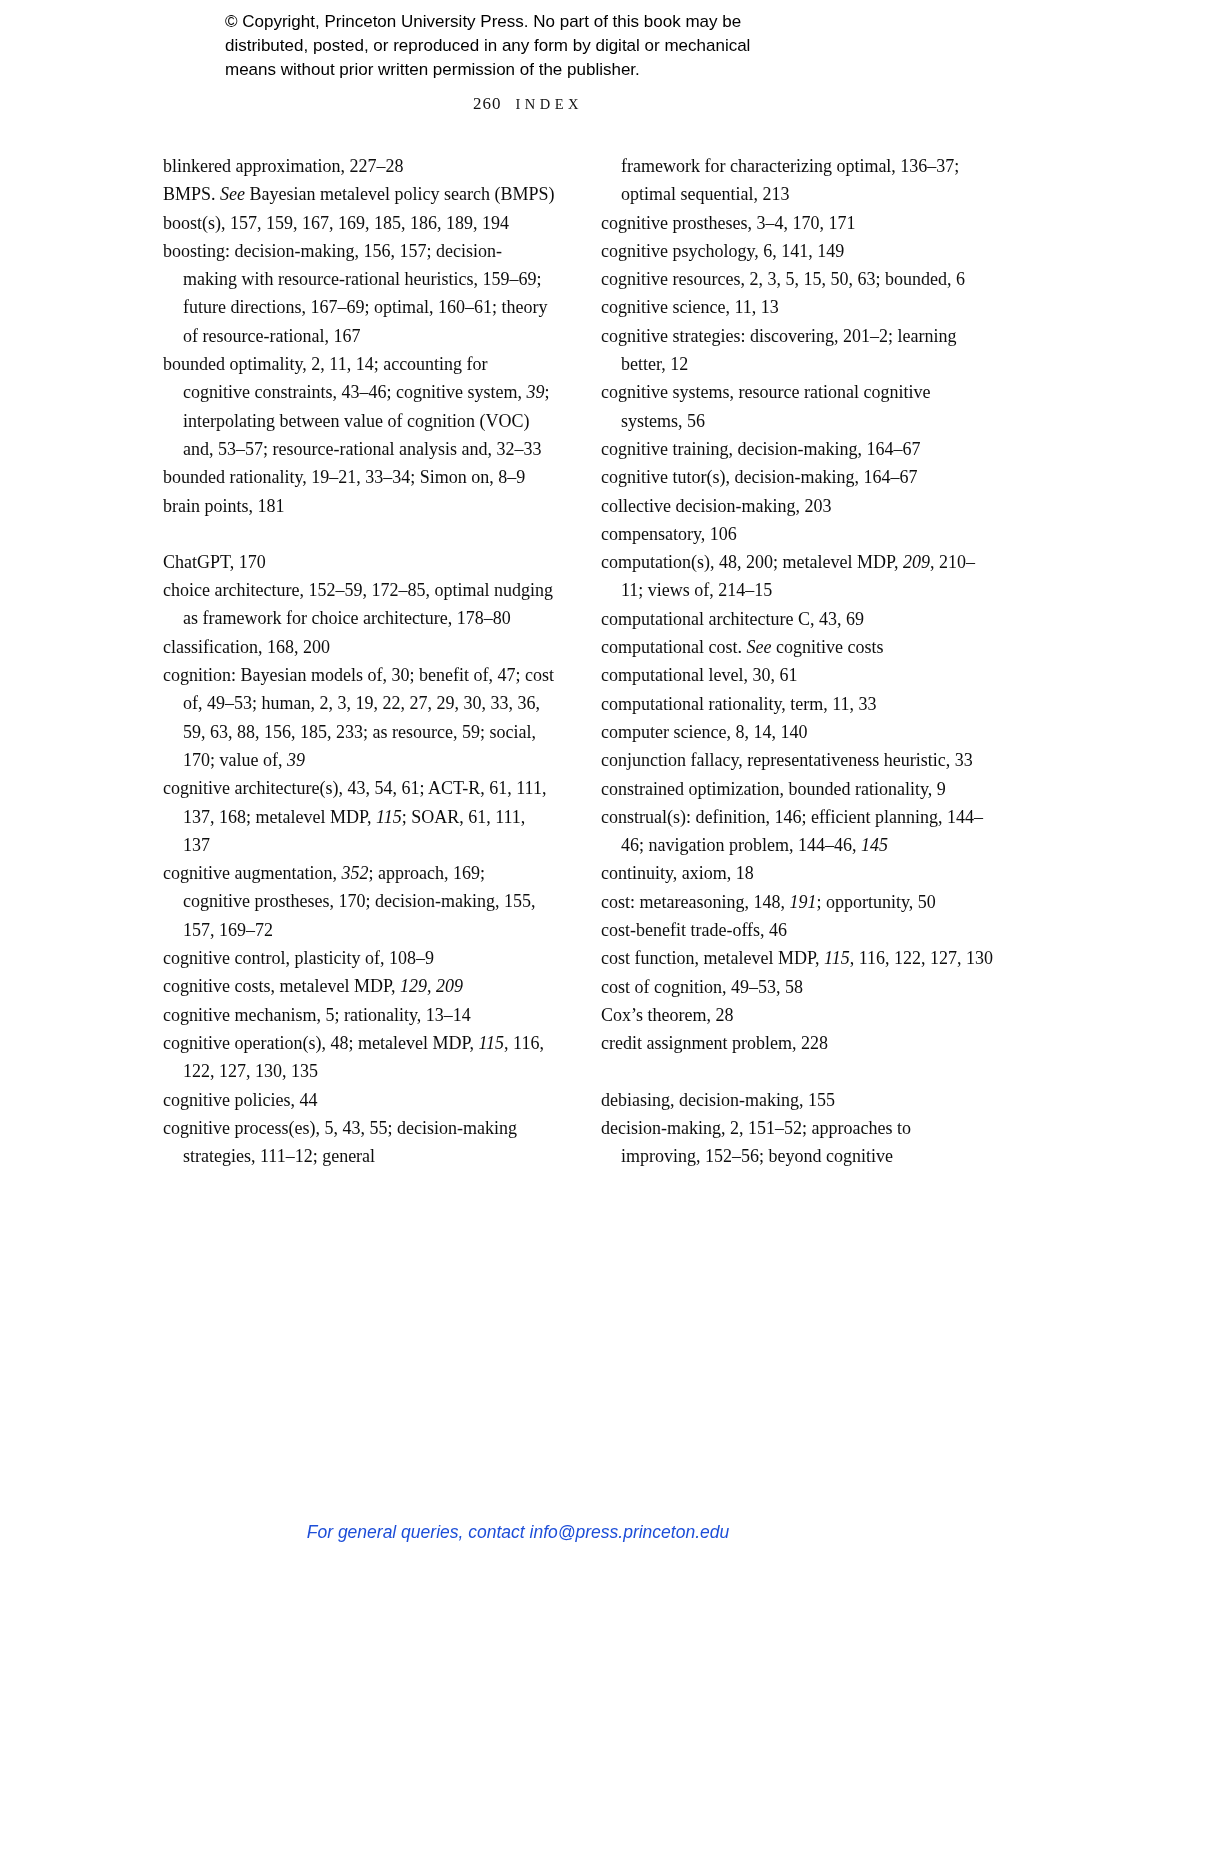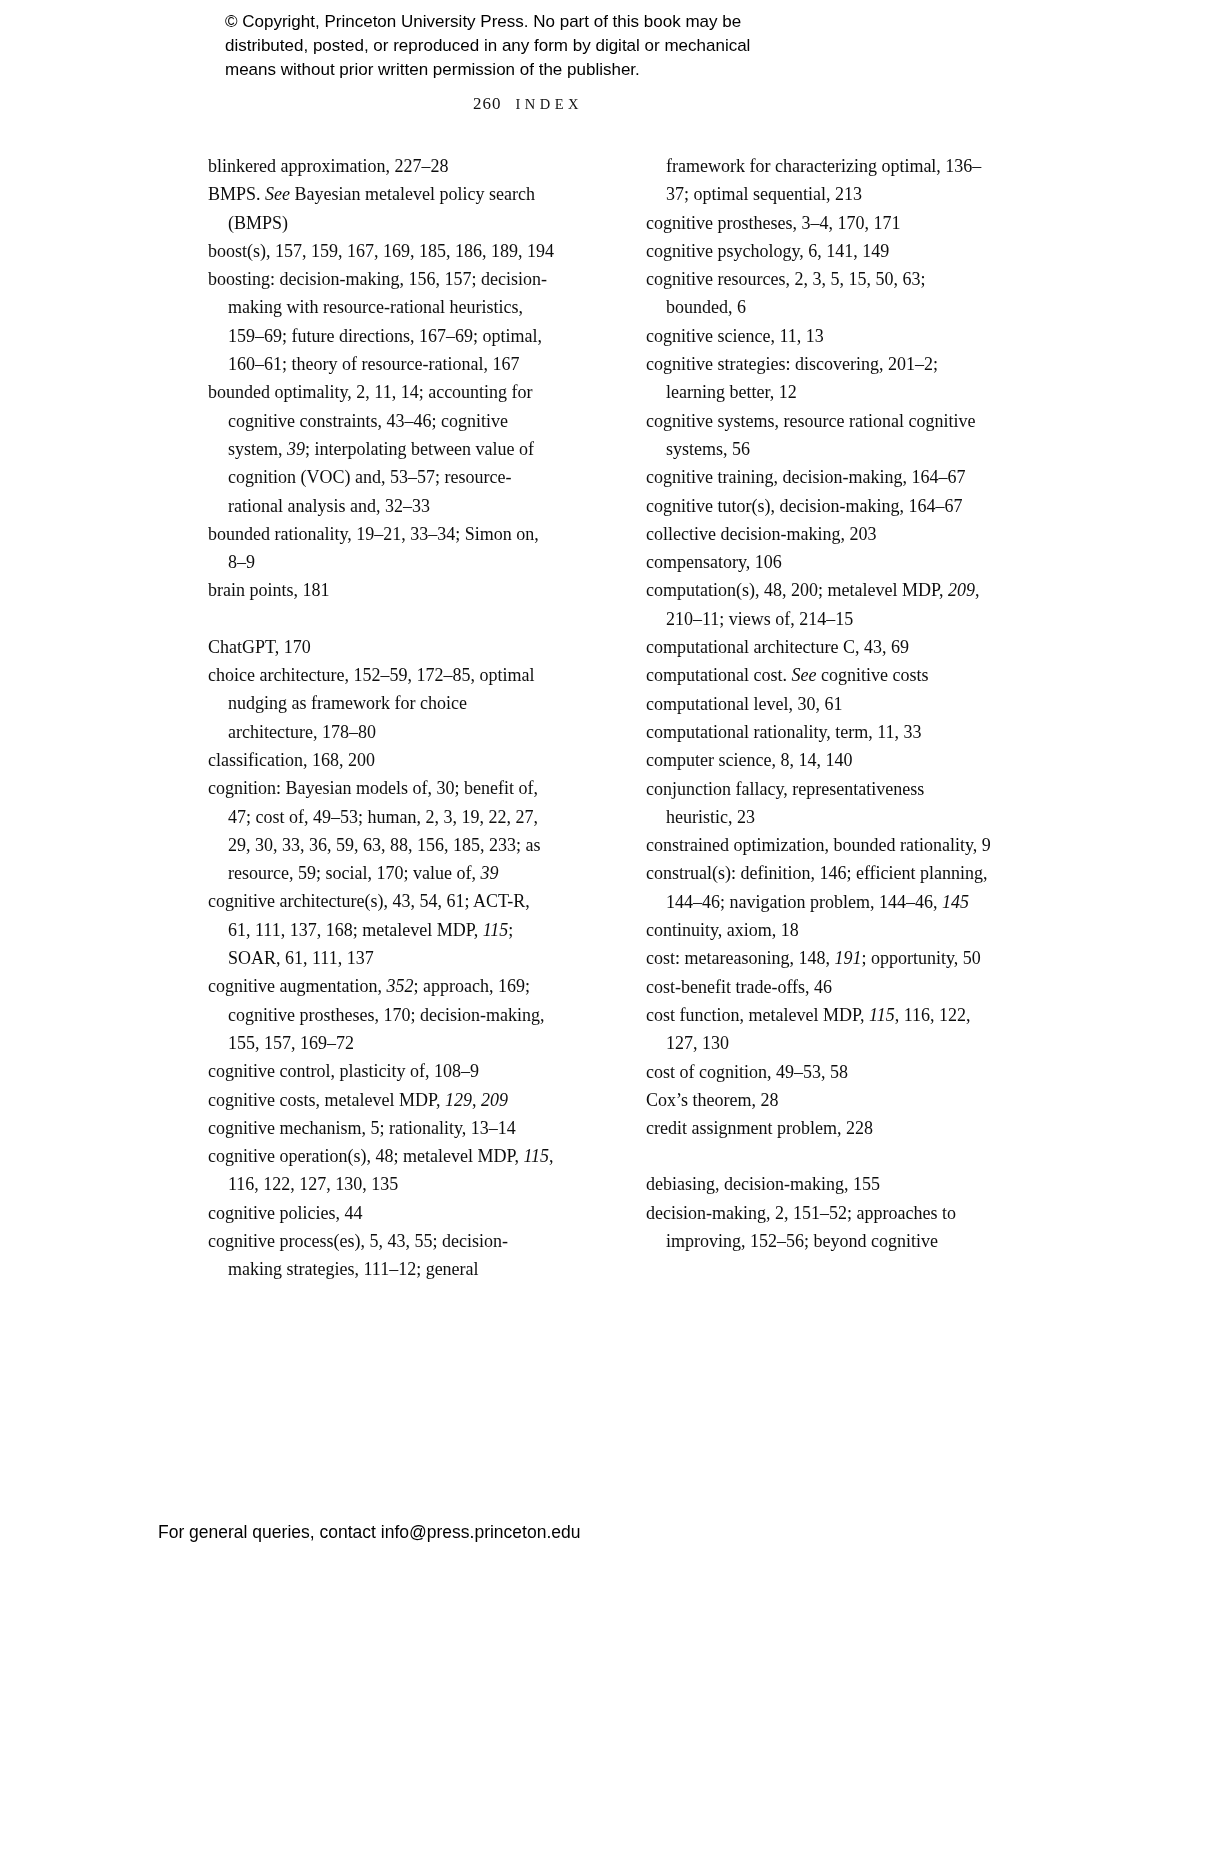--- a/index.html
+++ b/index.html
@@ -55,40 +55,40 @@
   }
   .col {
     width: 392px;
     font-size: 18px;
     line-height: 28.3px;
     color: #0d0d0d;
   }
   .entry {
     padding-left: 20px;
     text-indent: -20px;
-    margin-left: 45px;
   }
   .entry.cont {
     text-indent: 0;
   }
   .entry.gap {
     margin-top: 28px;
   }
   .entry i {
     font-style: italic;
   }
   .footer {
     position: absolute;
     left: 158px;
     top: 1522px;
     width: 720px;
-    text-align: left;
+    text-align: center;
     font-family: "Liberation Sans", sans-serif;
     font-size: 17.5px;
-    color: #000000;
+    color: #1d4ed8;
+    font-style: italic;
   }
 </style>
 </head>
 <body>
 
 <div class="page">
 
   <div class="copyright">
     <div>© Copyright, Princeton University Press. No part of this book may be</div>
     <div>distributed, posted, or reproduced in any form by digital or mechanical</div>
@@ -132,21 +132,21 @@
         <div class="entry">cognitive training, decision-making, 164–67</div>
         <div class="entry">cognitive tutor(s), decision-making, 164–67</div>
         <div class="entry">collective decision-making, 203</div>
         <div class="entry">compensatory, 106</div>
         <div class="entry">computation(s), 48, 200; metalevel MDP, <i>209</i>, 210–11; views of, 214–15</div>
         <div class="entry">computational architecture C, 43, 69</div>
         <div class="entry">computational cost. <i>See</i> cognitive costs</div>
         <div class="entry">computational level, 30, 61</div>
         <div class="entry">computational rationality, term, 11, 33</div>
         <div class="entry">computer science, 8, 14, 140</div>
-        <div class="entry">conjunction fallacy, representativeness heuristic, 23</div>
+        <div class="entry">conjunction fallacy, representativeness heuristic, 33</div>
         <div class="entry">constrained optimization, bounded rationality, 9</div>
         <div class="entry">construal(s): definition, 146; efficient planning, 144–46; navigation problem, 144–46, <i>145</i></div>
         <div class="entry">continuity, axiom, 18</div>
         <div class="entry">cost: metareasoning, 148, <i>191</i>; opportunity, 50</div>
         <div class="entry">cost-benefit trade-offs, 46</div>
         <div class="entry">cost function, metalevel MDP, <i>115</i>, 116, 122, 127, 130</div>
         <div class="entry">cost of cognition, 49–53, 58</div>
         <div class="entry">Cox’s theorem, 28</div>
         <div class="entry">credit assignment problem, 228</div>
         <div class="entry gap">debiasing, decision-making, 155</div>

